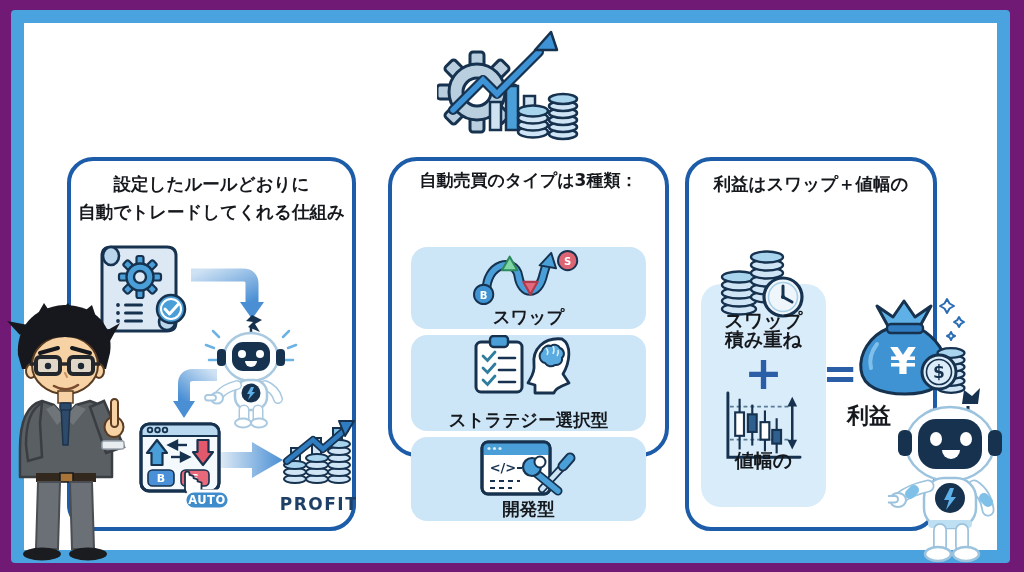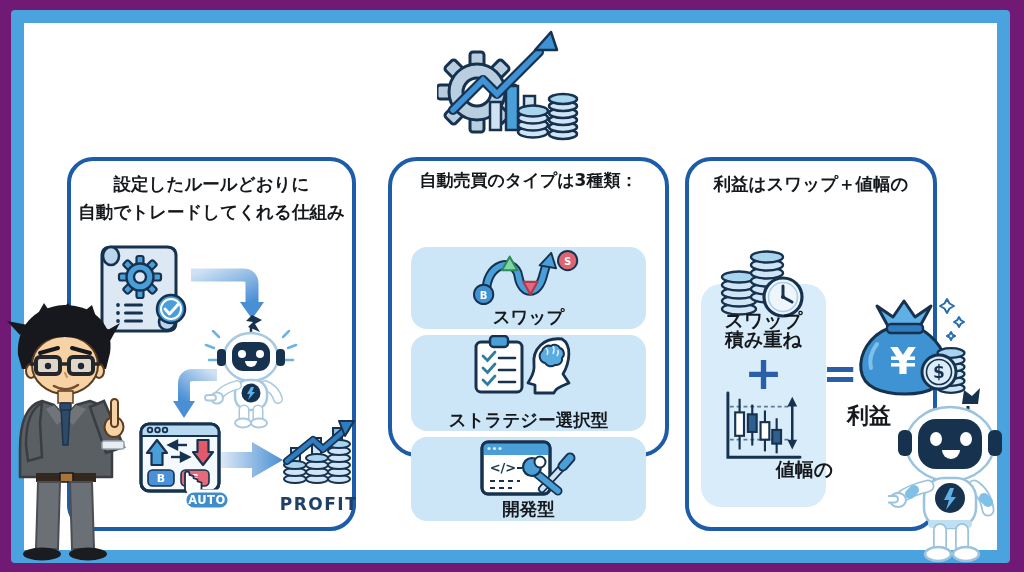--- a/index.html
+++ b/index.html
@@ -374,21 +374,21 @@
         <rect x="41.5" y="34" width="9" height="18" fill="#ffffff"></rect>
         <rect x="53.5" y="42" width="9" height="14" fill="#2f5f8f"></rect>
       </g>
       <g fill="#16324f">
         <path d="M 74 16 V 54" stroke="#16324f" stroke-width="2.6" fill="none"></path>
         <polygon points="74,8 69,18 79,18"></polygon>
           <polygon points="74,62 69,52 79,52"></polygon>
       </g>
     </svg>
 
-    <div class="stack-label" style="top:299px;padding-left:41px;">
+    <div class="stack-label" style="top:290px;">
       <div>値幅の</div>
     </div>
 
     <div class="op" style="left:128px;width:46px;top:192px;font-size:42px;">=</div>
 
     <svg class="abs" style="left:158px;top:131px;" width="122" height="106" viewBox="0 0 122 106">
       <g fill="#ffffff" stroke="#2a6cb4" stroke-width="2" stroke-linejoin="round">
         <path d="M 100 7 L 102.5 11.5 L 107 14 L 102.5 16.5 L 100 21 L 97.5 16.5 L 93 14 L 97.5 11.5 Z"></path>
         <path d="M 112 25 L 113.8 28.2 L 117 30 L 113.8 31.8 L 112 35 L 110.2 31.8 L 107 30 L 110.2 28.2 Z"></path>
         <path d="M 104 40 L 105.4 42.6 L 108 44 L 105.4 45.4 L 104 48 L 102.6 45.4 L 100 44 L 102.6 42.6 Z"></path>

